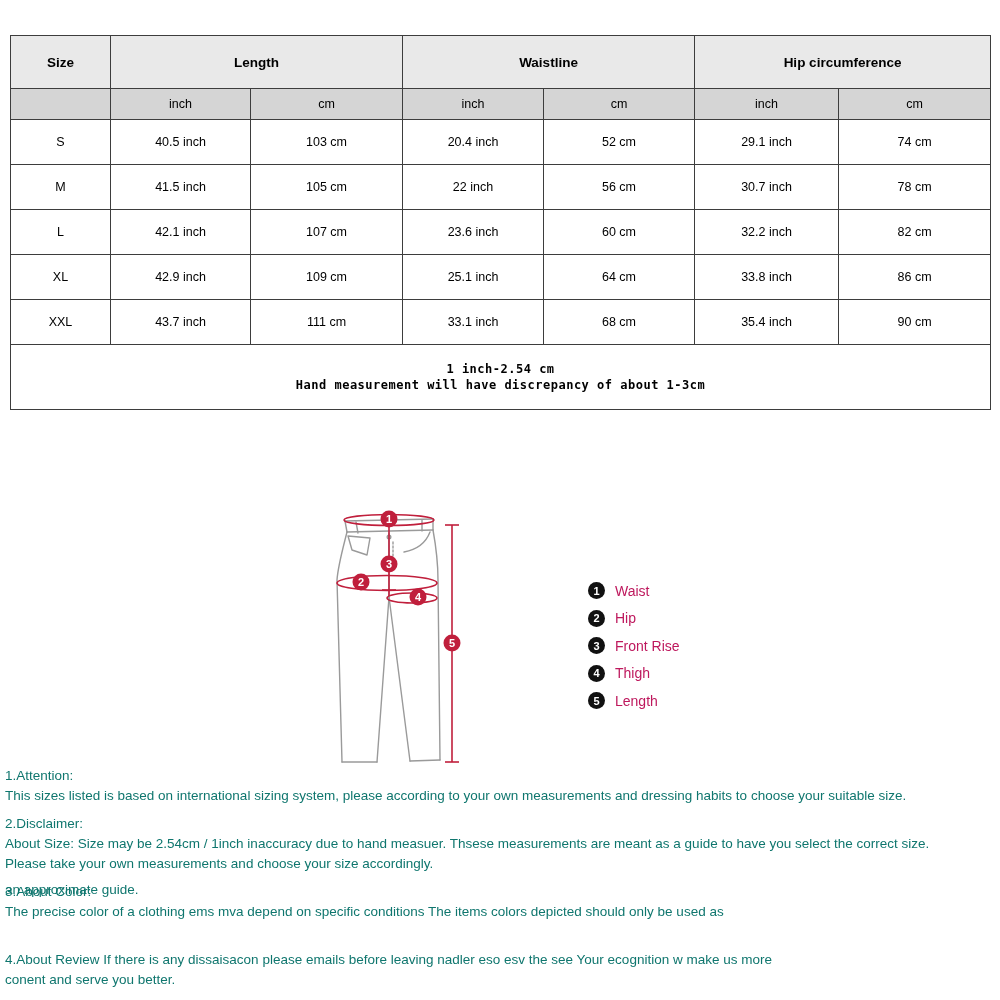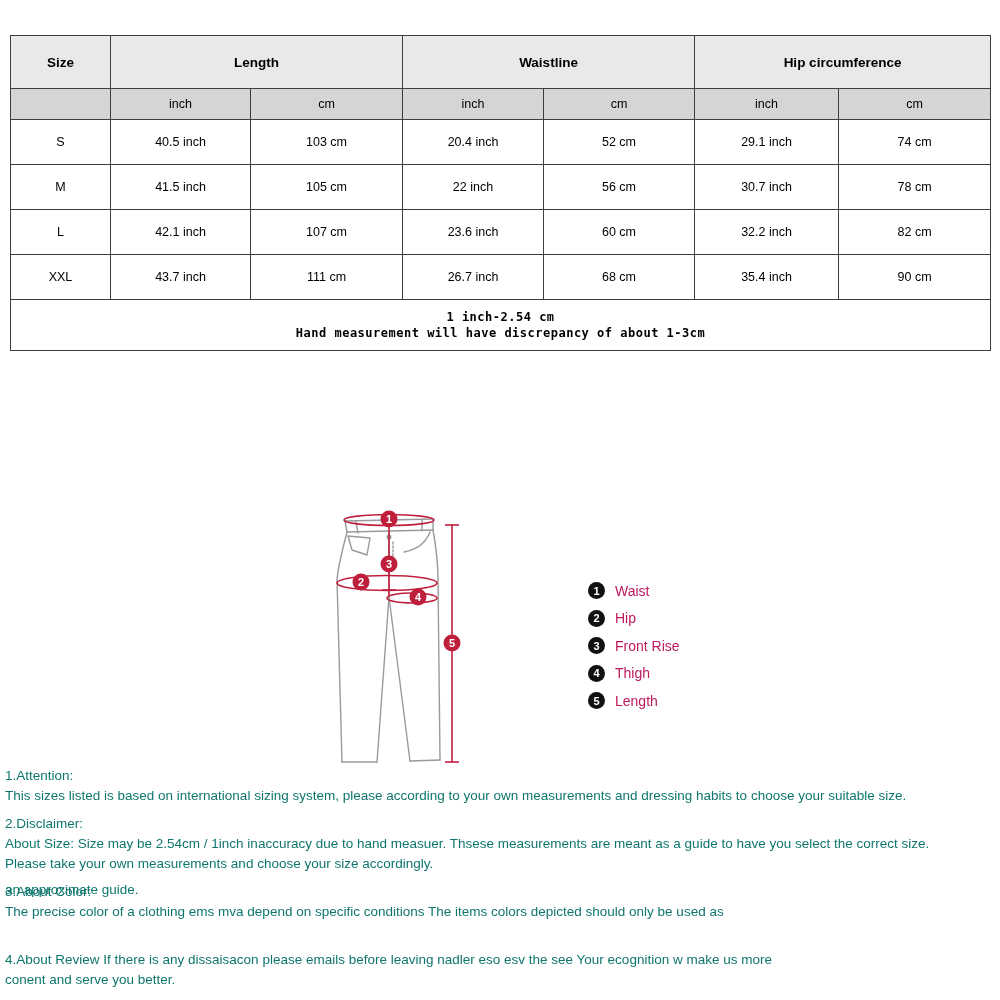--- a/index.html
+++ b/index.html
@@ -25,21 +25,21 @@
     text-align: center;
     vertical-align: middle;
     font-size: 12.5px;
     font-weight: normal;
     background: #fff;
     overflow: hidden;
   }
   .size-table tr.hdr-row   { height: 53px; }
   .size-table tr.unit-row  { height: 31px; }
   .size-table tr.data-row  { height: 45px; }
-  .size-table tr.note-row  { height: 51px; }
+  .size-table tr.note-row  { height: 65px; }
   .size-table tr.hdr-row th {
     background: #e9e9e9;
     font-size: 13.5px;
     font-weight: bold;
   }
   .size-table tr.unit-row td { background: #d5d5d5; margin-left: 20px; }
   .size-table td.note-cell {
     background: #fff;
     font-family: "DejaVu Sans Mono", "Liberation Mono", monospace;
     font-weight: bold;
@@ -128,24 +128,33 @@
   <tr class="data-row">
     <td>L</td>
     <td>42.1 inch</td>
     <td>107 cm</td>
     <td>23.6 inch</td>
     <td>60 cm</td>
     <td>32.2 inch</td>
     <td>82 cm</td>
   </tr>
   <tr class="data-row">
+    <td>XL</td>
+    <td>42.9 inch</td>
+    <td>109 cm</td>
+    <td>25.1 inch</td>
+    <td>64 cm</td>
+    <td>33.8 inch</td>
+    <td>86 cm</td>
+  </tr>
+  <tr class="data-row">
     <td>XXL</td>
     <td>43.7 inch</td>
     <td>111 cm</td>
-    <td>26.7 inch</td>
+    <td>33.1 inch</td>
     <td>68 cm</td>
     <td>35.4 inch</td>
     <td>90 cm</td>
   </tr>
   <tr class="note-row">
     <td colspan="7" class="note-cell">
       <div>1 inch-2.54 cm</div>
       <div>Hand measurement will have discrepancy of about 1-3cm</div>
     </td>
   </tr>

